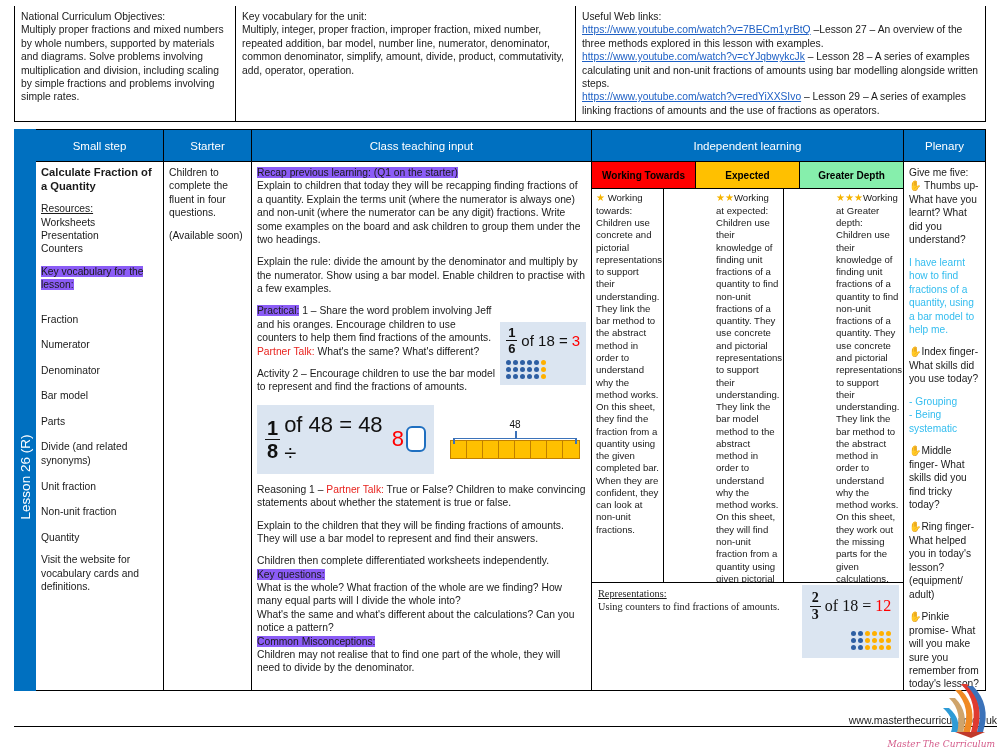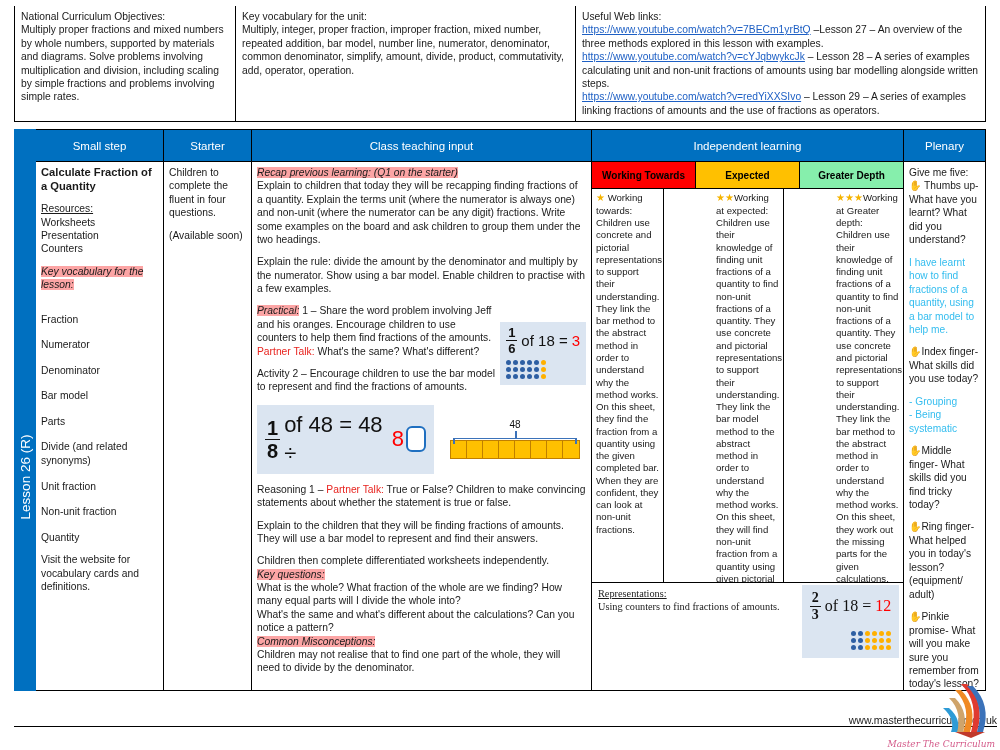--- a/index.html
+++ b/index.html
@@ -106,21 +106,21 @@
     line-height: 1.3;
     color: #1a1a1a;
     overflow: hidden;
   }
   .cell:last-child { border-right: none; }
 
   
   .ss-title { font-weight: bold; font-size: 11.2px; line-height: 1.22; }
   .ss-sub { text-decoration: underline; }
   .gap { height: 9px; }
-  .hl-green { background: #fca5a5; display: inline; font-style: italic; }
+  .hl-green { background: #8b5cf6; display: inline; }
   .vocab-line { line-height: 1.32; margin-top: 12px; }
 
   
   .cti { position: relative; height: 100%; }
   .cti p { margin: 0 0 0 0; }
   .red { color: #ff0000; }
   .redt { color: #e8241f; }
 
   
   .fracbox {

